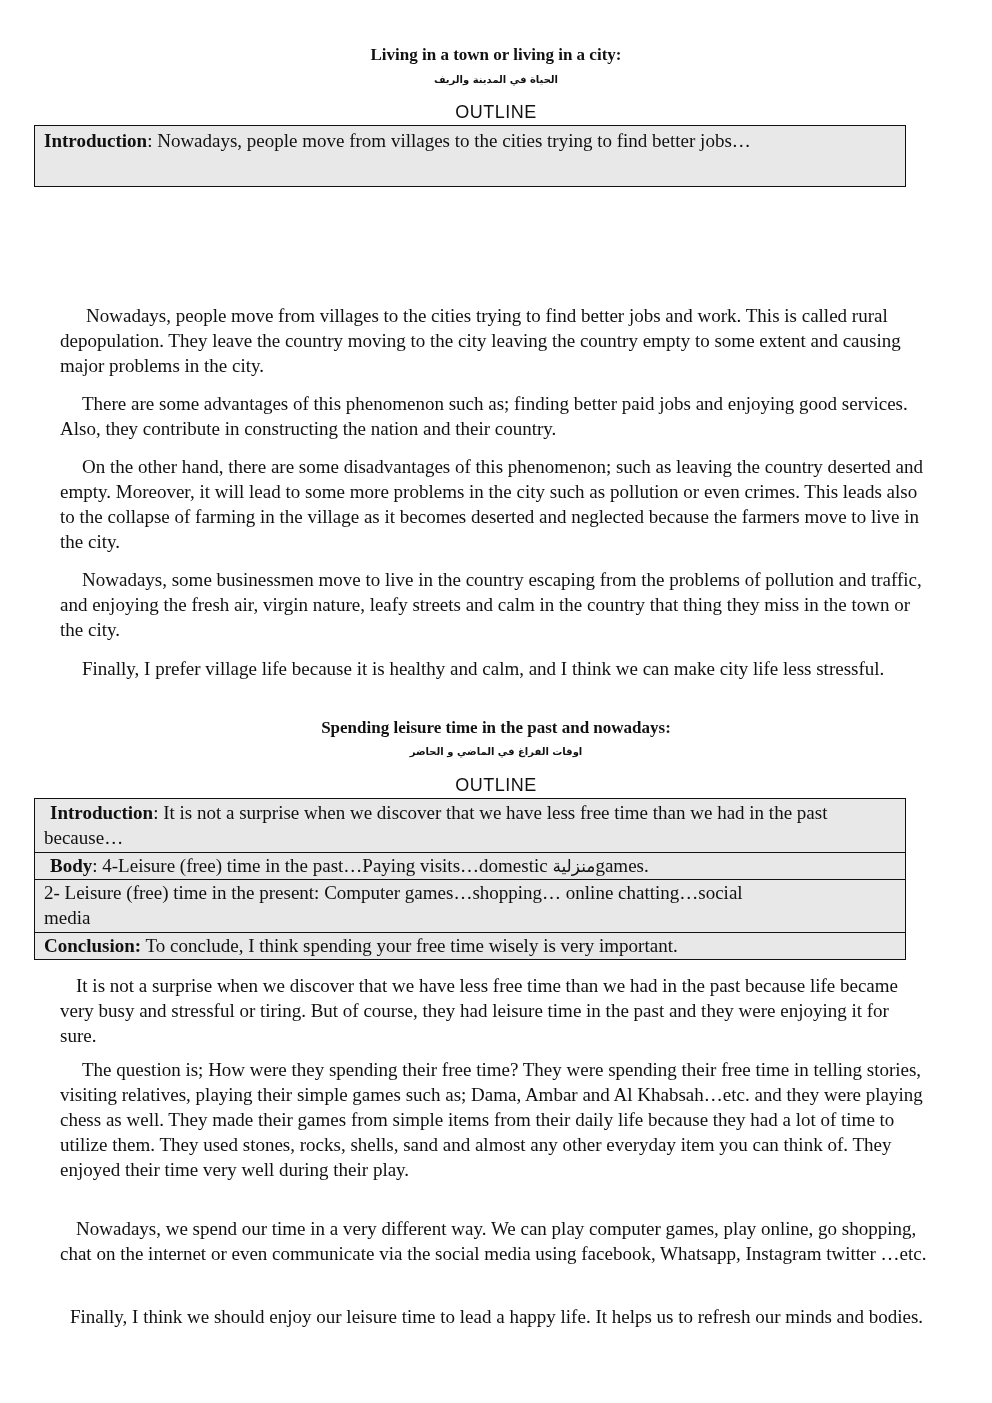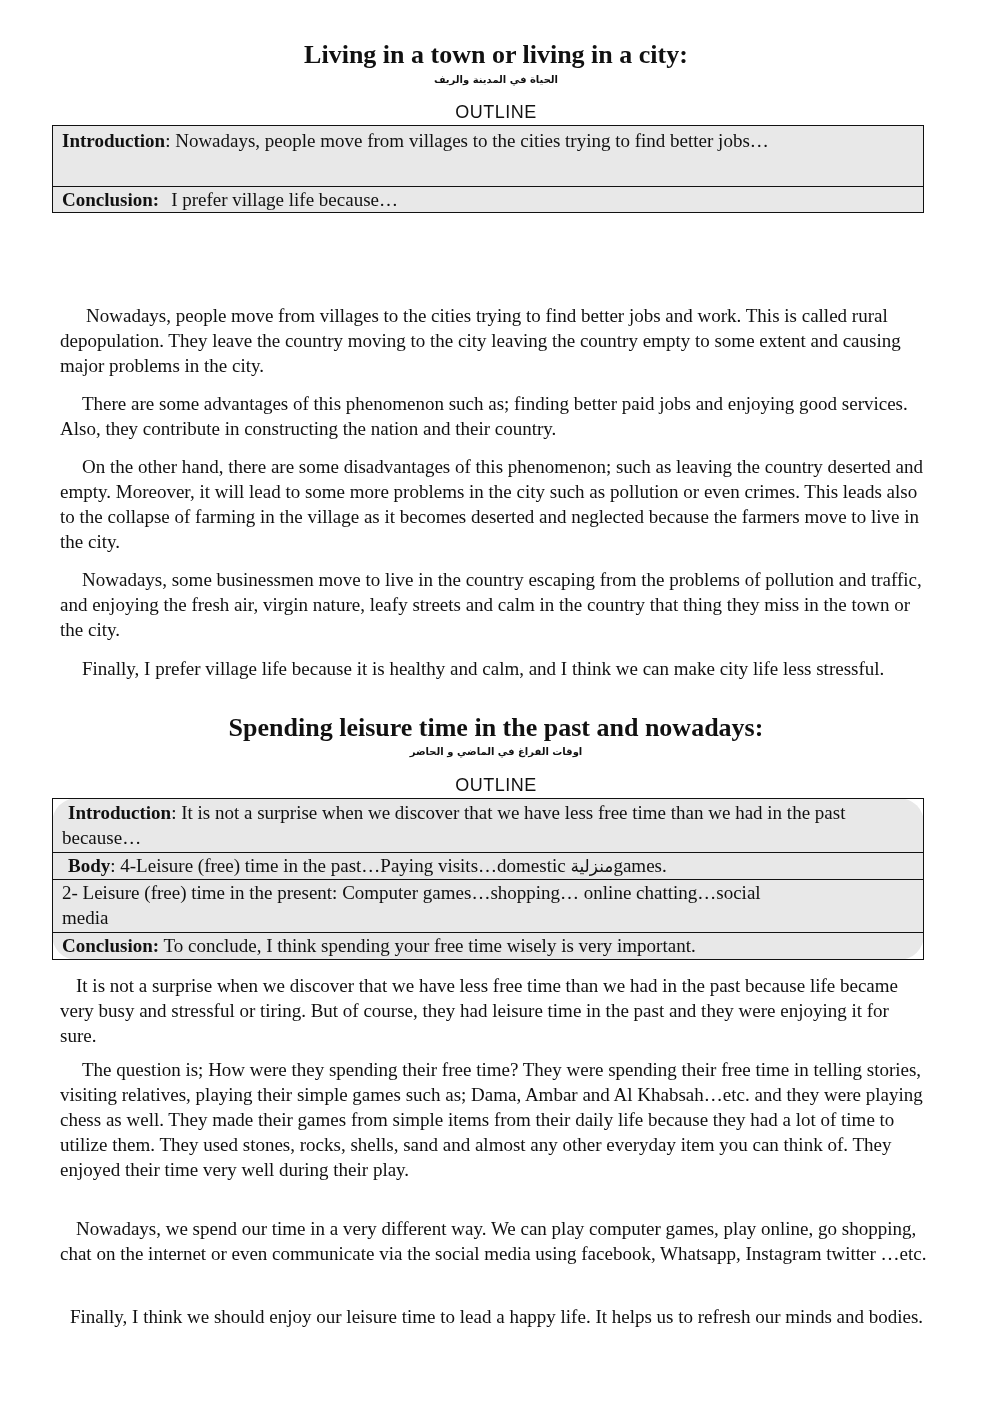--- a/index.html
+++ b/index.html
@@ -4,34 +4,34 @@
 <style>
   html, body { margin: 0; padding: 0; background: #ffffff; }
   body {
     width: 992px; height: 1403px; position: relative; overflow: hidden;
     font-family: "Liberation Serif", "DejaVu Serif", serif;
     color: #111;
   }
   .page { position: absolute; left: 0; top: 0; width: 992px; }
   .title {
     position: absolute; left: 0; width: 992px; text-align: center;
-    font-weight: bold; font-size: 26px; line-height: 24px;
+    font-weight: bold; font-size: 17px; line-height: 24px;
   }
   .arabic {
     position: absolute; left: 0; width: 992px; text-align: center;
     font-family: "DejaVu Sans", sans-serif; font-weight: bold; font-size: 10px;
     line-height: 20px; direction: rtl;
   }
   .outline-label {
     position: absolute; left: 0; width: 992px; text-align: center;
     font-family: "Liberation Sans", sans-serif; font-size: 18px; letter-spacing: 0.5px;
     line-height: 20px; transform: scaleY(1.05);
   }
   table.outline {
-    position: absolute; left: 52px; width: 872px;
+    position: absolute; left: 34px; width: 872px;
     border-collapse: collapse; background: #e8e8e8;
     border: 1.5px solid #111;
   }
   table.outline td {
     border-top: 1.5px solid #111; padding: 0 9px; vertical-align: top;
     font-size: 19px; line-height: 25px;
   }
   .lbl { font-weight: bold; }
   .para {
     position: absolute; left: 60px; width: 870px;
@@ -51,39 +51,34 @@
   <div class="arabic" style="top:70px;">الحياة في المدينة والريف</div>
   <div class="outline-label" style="top:102px;">OUTLINE</div>
 
   <table class="outline" style="top:125px;">
     <tbody>
         <tr>
       <td style="height:58px; padding-top:2px;">
         <span class="lbl">Introduction</span><span>: </span><span>Nowadays, people move from villages to the cities trying to find better jobs…</span>
       </td>
     </tr>
-    <tr>
-      <td style="height:24px;">
-        <span class="lbl">Conclusion:</span><span style="display:inline-block;width:12px;"></span><span>I prefer village life because…</span>
-      </td>
-    </tr>
   </tbody>
     </table>
 
   <p class="para indent1" style="top:303px;">Nowadays, people move from villages to the cities trying to find better jobs and work. This is called rural depopulation. They leave the country moving to the city leaving the country empty to some extent and causing major problems in the city.</p>
   <p class="para indent2" style="top:391px;">There are some advantages of this phenomenon such as; finding better paid jobs and enjoying good services. Also, they contribute in constructing the nation and their country.</p>
   <p class="para indent2" style="top:454px;">On the other hand, there are some disadvantages of this phenomenon; such as leaving the country deserted and empty. Moreover, it will lead to some more problems in the city such as pollution or even crimes. This leads also to the collapse of farming in the village as it becomes deserted and neglected because the farmers move to live in the city.</p>
   <p class="para indent2" style="top:567px;">Nowadays, some businessmen move to live in the country escaping from the problems of pollution and traffic, and enjoying the fresh air, virgin nature, leafy streets and calm in the country that thing they miss in the town or the city.</p>
   <p class="para indent2" style="top:656px;">Finally, I prefer village life because it is healthy and calm, and I think we can make city life less stressful.</p>
 
   <div class="title" style="top:716px;">Spending leisure time in the past and nowadays:</div>
   <div class="arabic" style="top:742px;">اوقات الفراغ في الماضي و الحاضر</div>
   <div class="outline-label" style="top:775px;">OUTLINE</div>
 
-  <table class="outline" style="top:798px;border-radius:25px;">
+  <table class="outline" style="top:798px;">
     <tbody>
         <tr>
       <td style="height:52px; padding-top:1px;">
         <span style="padding-left:6px;" class="lbl">Introduction</span><span>: </span><span>It is not a surprise when we discover that we have less free time than we had in the past because…</span>
       </td>
     </tr>
     <tr>
       <td style="height:26px;">
         <span style="padding-left:6px;" class="lbl">Body</span><span>: </span><span>4-Leisure (free) time in the past…Paying visits…domestic  </span><span style="font-family:'DejaVu Sans',sans-serif;font-size:17px;" dir="rtl">منزلية</span><span>games.</span>
       </td>

